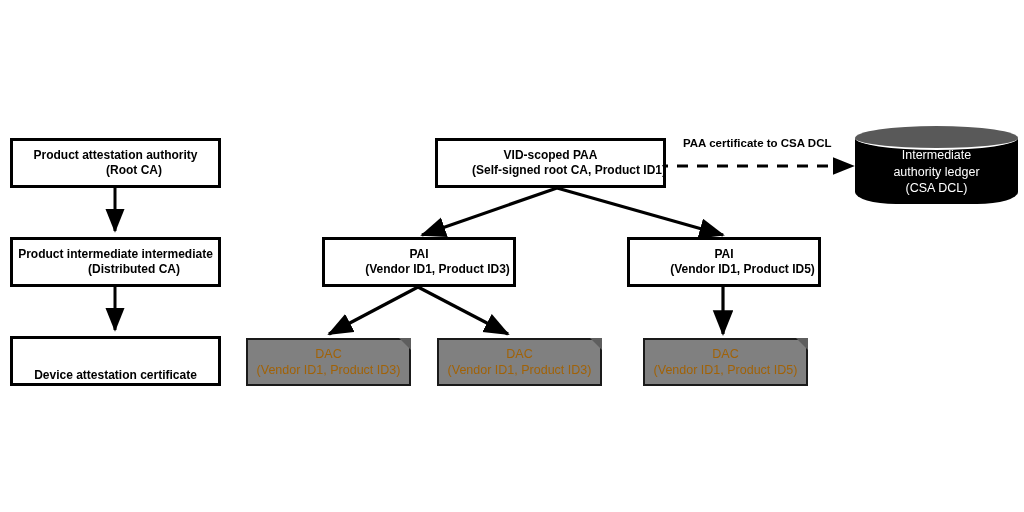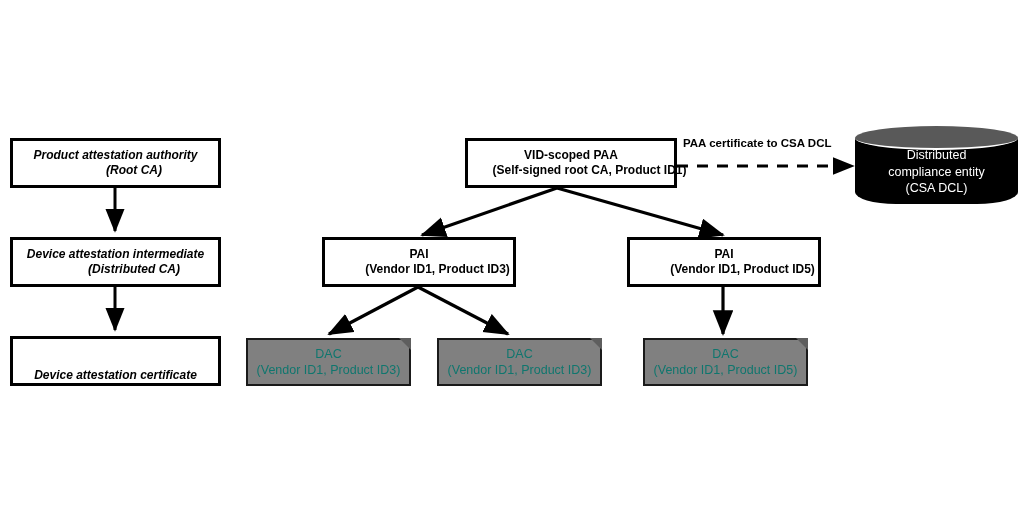--- a/index.html
+++ b/index.html
@@ -50,21 +50,21 @@
   
   .box-white {
     background: #ffffff;
     border: 3px solid #000000;
     color: #000000;
   }
   .box-white .l1 { font-weight: bold; font-size: 12px; }
   .box-white .l2 { font-weight: bold; font-size: 12px; padding-left: 37px; }
 
   
-  .left-box .l1, .left-box .l2 { font-size: 12px; font-style: italic; }
+  .left-box .l1, .left-box .l2 { font-size: 12px; }
 
   
   .doc-shape {
     position: absolute;
     box-sizing: border-box;
   }
   .doc-shape .doc-body {
     position: absolute;
     left: 0; top: 0;
     width: 100%; height: 100%;
@@ -86,21 +86,21 @@
   }
   .doc-shape .doc-text {
     position: absolute;
     left: 0; top: 0;
     width: 100%; height: 100%;
     display: flex;
     flex-direction: column;
     align-items: center;
     justify-content: center;
     text-align: center;
-    color: #0f766e;
+    color: #a16207;
     font-size: 12.5px;
     line-height: 1.3;
   }
   .doc-shape .doc-text .l1,
   .doc-shape .doc-text .l2 { white-space: nowrap; }
 
   
   .cylinder {
     position: absolute;
   }
@@ -188,29 +188,29 @@
 
     <line x1="657" y1="166" x2="853" y2="166" stroke="#000000" stroke-width="3" stroke-dasharray="11 9" marker-end="url(#arrowhead-dash)"></line>
   </svg>
 
   <div class="node box-white left-box" style="left:10px; top:138px; width:211px; height:50px;">
     <span class="l1">Product attestation authority</span>
     <span class="l2">(Root CA)</span>
   </div>
 
   <div class="node box-white left-box" style="left:10px; top:237px; width:211px; height:50px;">
-    <span class="l1">Device attestation intermediate</span>
+    <span class="l1">Product intermediate intermediate</span>
     <span class="l2">(Distributed CA)</span>
   </div>
 
   <div class="node box-white left-box" style="left:10px; top:336px; width:211px; height:50px;justify-content:flex-end;">
     <span class="l1">Device attestation certificate</span>
   </div>
 
-  <div class="node box-white" style="left:465px; top:138px; width:212px; height:50px;">
+  <div class="node box-white" style="left:435px; top:138px; width:231px; height:50px;">
     <span class="l1">VID-scoped PAA</span>
     <span class="l2">(Self-signed root CA, Product ID1)</span>
   </div>
 
   <div class="edge-label" style="left:683px; top:137px;">PAA certificate to CSA DCL</div>
 
   <div class="node box-white" style="left:322px; top:237px; width:194px; height:50px;">
     <span class="l1">PAI</span>
     <span class="l2">(Vendor ID1, Product ID3)</span>
   </div>
@@ -245,19 +245,19 @@
       <span class="l1">DAC</span>
       <span class="l2">(Vendor ID1, Product ID5)</span>
     </div>
   </div>
 
   <div class="cylinder" style="left:855px; top:126px; width:163px; height:78px;">
     <div class="cyl-body"></div>
     <div class="cyl-bottom"></div>
     <div class="cyl-top"></div>
     <div class="cyl-text">
-      <span>Distributed</span>
-      <span>compliance entity</span>
+      <span>Intermediate</span>
+      <span>authority ledger</span>
       <span>(CSA DCL)</span>
     </div>
   </div>
 
 </div>
 
 </body></html>

